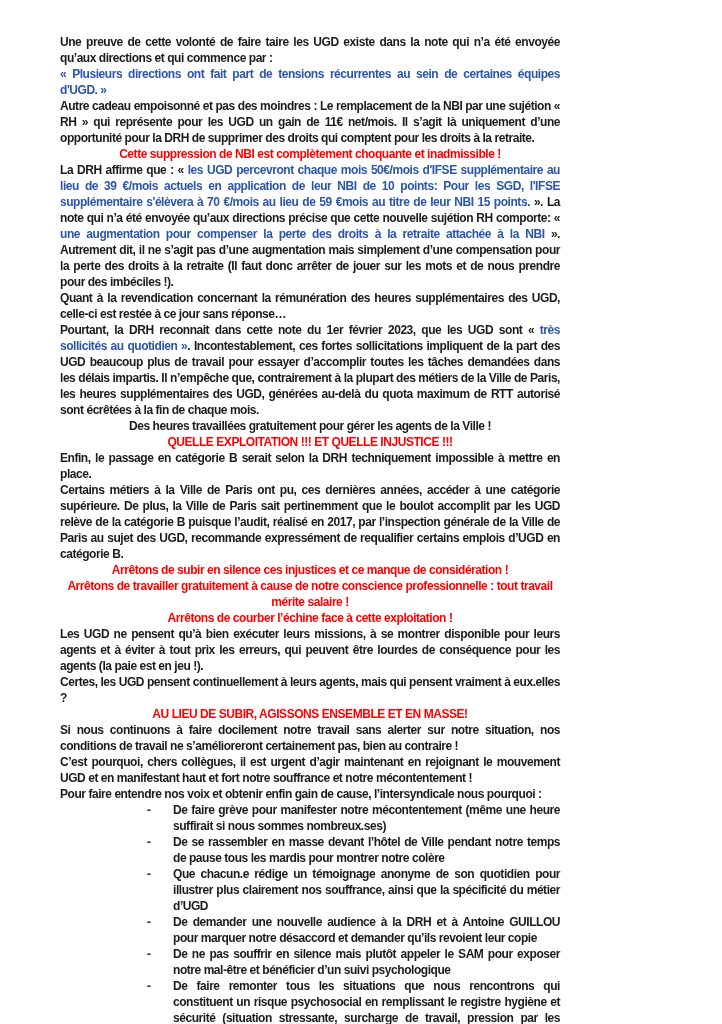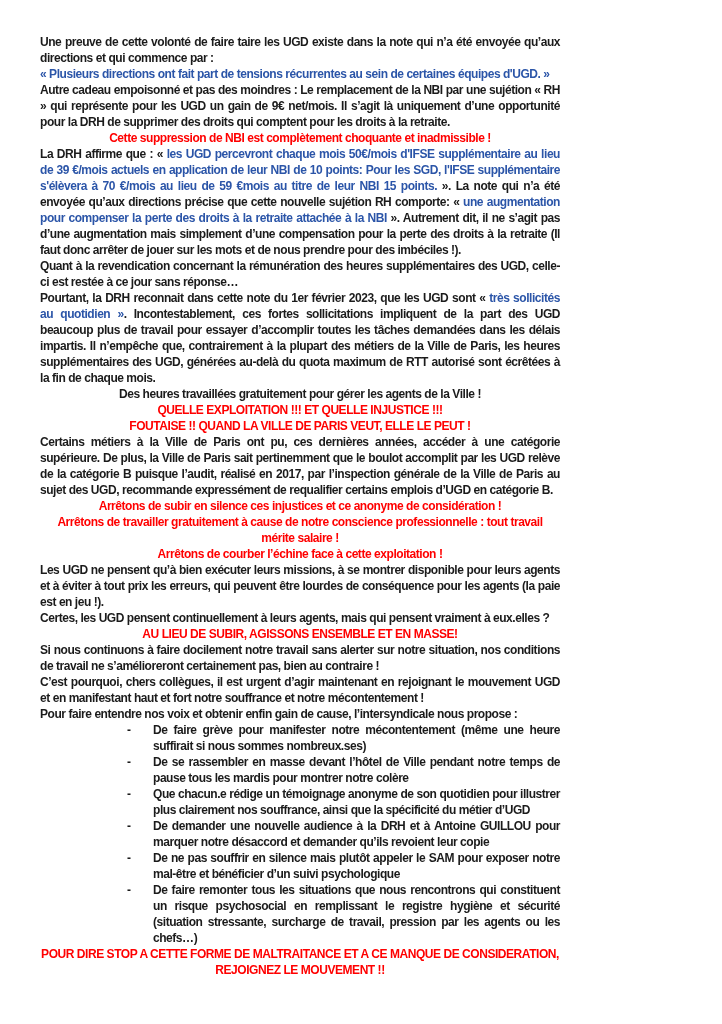--- a/index.html
+++ b/index.html
@@ -7,21 +7,21 @@
     --c-blue:#2b55a8;
     --c-red:#ff0000;
     --c-page:#ffffff;
   }
   html,body{margin:0;padding:0;background:#fff;}
   .page{
     position:relative;
     width:598px;height:1024px;
     background:var(--c-page);
     box-sizing:border-box;
-    padding:34px 38px 0 40px;
+    padding:34px 38px 0 60px;
     overflow:hidden;
     font-family:"Liberation Sans",sans-serif;
     font-weight:bold;
     font-size:12px;
     letter-spacing:-0.45px;
     line-height:16px;
     color:var(--c-body);
   }
   .blk{margin:0;padding:0;}
   .justify{text-align:justify;}
@@ -34,38 +34,38 @@
   .bullet-dash{flex:0 0 26px;}
   .bullet-text{flex:1;text-align:justify;}
 </style>
 </head>
 <body>
 
 <div class="page">
   <div id="doc-content">
       <p class="blk justify"><span class="run-k">Une preuve de cette volonté de faire taire les UGD existe dans la note qui n’a été envoyée qu’aux directions et qui commence par :</span></p>
       <p class="blk justify"><span class="run-b">« Plusieurs directions ont fait part de tensions récurrentes au sein de certaines équipes d'UGD. »</span></p>
-      <p class="blk justify"><span class="run-k">Autre cadeau empoisonné et pas des moindres : Le remplacement de la NBI par une sujétion « RH » qui représente pour les UGD un gain de 9€ net/mois. Il s’agit là uniquement d’une opportunité pour la DRH de supprimer des droits qui comptent pour les droits à la retraite.</span></p>
+      <p class="blk justify"><span class="run-k">Autre cadeau empoisonné et pas des moindres : Le remplacement de la NBI par une sujétion « RH » qui représente pour les UGD un gain de 11€ net/mois. Il s’agit là uniquement d’une opportunité pour la DRH de supprimer des droits qui comptent pour les droits à la retraite.</span></p>
       <p class="blk center"><span class="run-r">Cette suppression de NBI est complètement choquante et inadmissible !</span></p>
       <p class="blk justify"><span class="run-k">La DRH affirme que : « </span><span class="run-b">les UGD percevront chaque mois 50€/mois d'IFSE supplémentaire au lieu de 39 €/mois actuels en application de leur NBI de 10 points: Pour les SGD, l'IFSE supplémentaire s'élèvera à 70 €/mois au lieu de 59 €mois au titre de leur NBI 15 points.</span><span class="run-k"> ». La note qui n’a été envoyée qu’aux directions précise que cette nouvelle sujétion RH comporte: « </span><span class="run-b">une augmentation pour compenser la perte des droits à la retraite attachée à la NBI</span><span class="run-k"> ». Autrement dit, il ne s’agit pas d’une augmentation mais simplement d’une compensation pour la perte des droits à la retraite (Il faut donc arrêter de jouer sur les mots et de nous prendre pour des imbéciles !).</span></p>
       <p class="blk justify"><span class="run-k">Quant à la revendication concernant la rémunération des heures supplémentaires des UGD, celle-ci est restée à ce jour sans réponse…</span></p>
       <p class="blk justify"><span class="run-k">Pourtant, la DRH reconnait dans cette note du 1er février 2023, que les UGD sont « </span><span class="run-b">très sollicités au quotidien »</span><span class="run-k">. Incontestablement, ces fortes sollicitations impliquent de la part des UGD beaucoup plus de travail pour essayer d’accomplir toutes les tâches demandées dans les délais impartis. Il n’empêche que, contrairement à la plupart des métiers de la Ville de Paris, les heures supplémentaires des UGD, générées au-delà du quota maximum de RTT autorisé sont écrêtées à la fin de chaque mois.</span></p>
       <p class="blk center"><span class="run-k">Des heures travaillées gratuitement pour gérer les agents de la Ville !</span></p>
       <p class="blk center"><span class="run-r">QUELLE EXPLOITATION !!! ET QUELLE INJUSTICE !!!</span></p>
-      <p class="blk center"><span class="run-r">FOUTAISE !! QUAND LA VILLE DE PARIS VEUT, ELLE LE PEUT !</span></p>
+      <p class="blk justify"><span class="run-k">Enfin, le passage en catégorie B serait selon la DRH techniquement impossible à mettre en place.</span></p>
       <p class="blk justify"><span class="run-k">Certains métiers à la Ville de Paris ont pu, ces dernières années, accéder à une catégorie supérieure. De plus, la Ville de Paris sait pertinemment que le boulot accomplit par les UGD relève de la catégorie B puisque l’audit, réalisé en 2017, par l’inspection générale de la Ville de Paris au sujet des UGD,  recommande expressément de requalifier certains emplois d’UGD en catégorie B.</span></p>
-      <p class="blk center"><span class="run-r">Arrêtons de subir en silence ces injustices et ce anonyme de considération !</span></p>
+      <p class="blk center"><span class="run-r">Arrêtons de subir en silence ces injustices et ce manque de considération !</span></p>
       <p class="blk center"><span class="run-r">Arrêtons de travailler gratuitement à cause de notre conscience professionnelle : tout travail mérite salaire !</span></p>
       <p class="blk center"><span class="run-r">Arrêtons de courber l’échine face à cette exploitation  !</span></p>
       <p class="blk justify"><span class="run-k">Les UGD ne pensent qu’à bien exécuter leurs missions, à se montrer disponible pour leurs agents et à éviter à tout prix les erreurs, qui peuvent être lourdes de conséquence pour les agents  (la paie est en jeu !).</span></p>
       <p class="blk justify"><span class="run-k">Certes, les UGD pensent continuellement à leurs agents, mais qui pensent vraiment à eux.elles ?</span></p>
       <p class="blk center"><span class="run-r">AU LIEU DE SUBIR, AGISSONS ENSEMBLE ET EN MASSE!</span></p>
       <p class="blk justify"><span class="run-k">Si nous continuons à faire docilement notre travail sans alerter sur notre situation, nos conditions de travail ne s’amélioreront certainement pas, bien au contraire !</span></p>
       <p class="blk justify"><span class="run-k">C’est pourquoi, chers collègues, il est urgent d’agir maintenant en rejoignant le mouvement UGD et en manifestant haut et fort notre souffrance et notre mécontentement !</span></p>
-      <p class="blk justify"><span class="run-k">Pour faire entendre nos voix et obtenir enfin gain de cause, l’intersyndicale nous propose :</span></p>
+      <p class="blk justify"><span class="run-k">Pour faire entendre nos voix et obtenir enfin gain de cause, l’intersyndicale nous pourquoi :</span></p>
       <div class="bullet-list">
         <div class="bullet-item">
           <span class="bullet-dash">-</span>
           <span class="bullet-text">De faire grève pour manifester notre mécontentement (même une heure suffirait si nous sommes nombreux.ses)</span>
         </div>
         <div class="bullet-item">
           <span class="bullet-dash">-</span>
           <span class="bullet-text">De se rassembler en masse devant l’hôtel de Ville pendant notre temps de pause tous les mardis pour montrer notre colère</span>
         </div>
         <div class="bullet-item">

